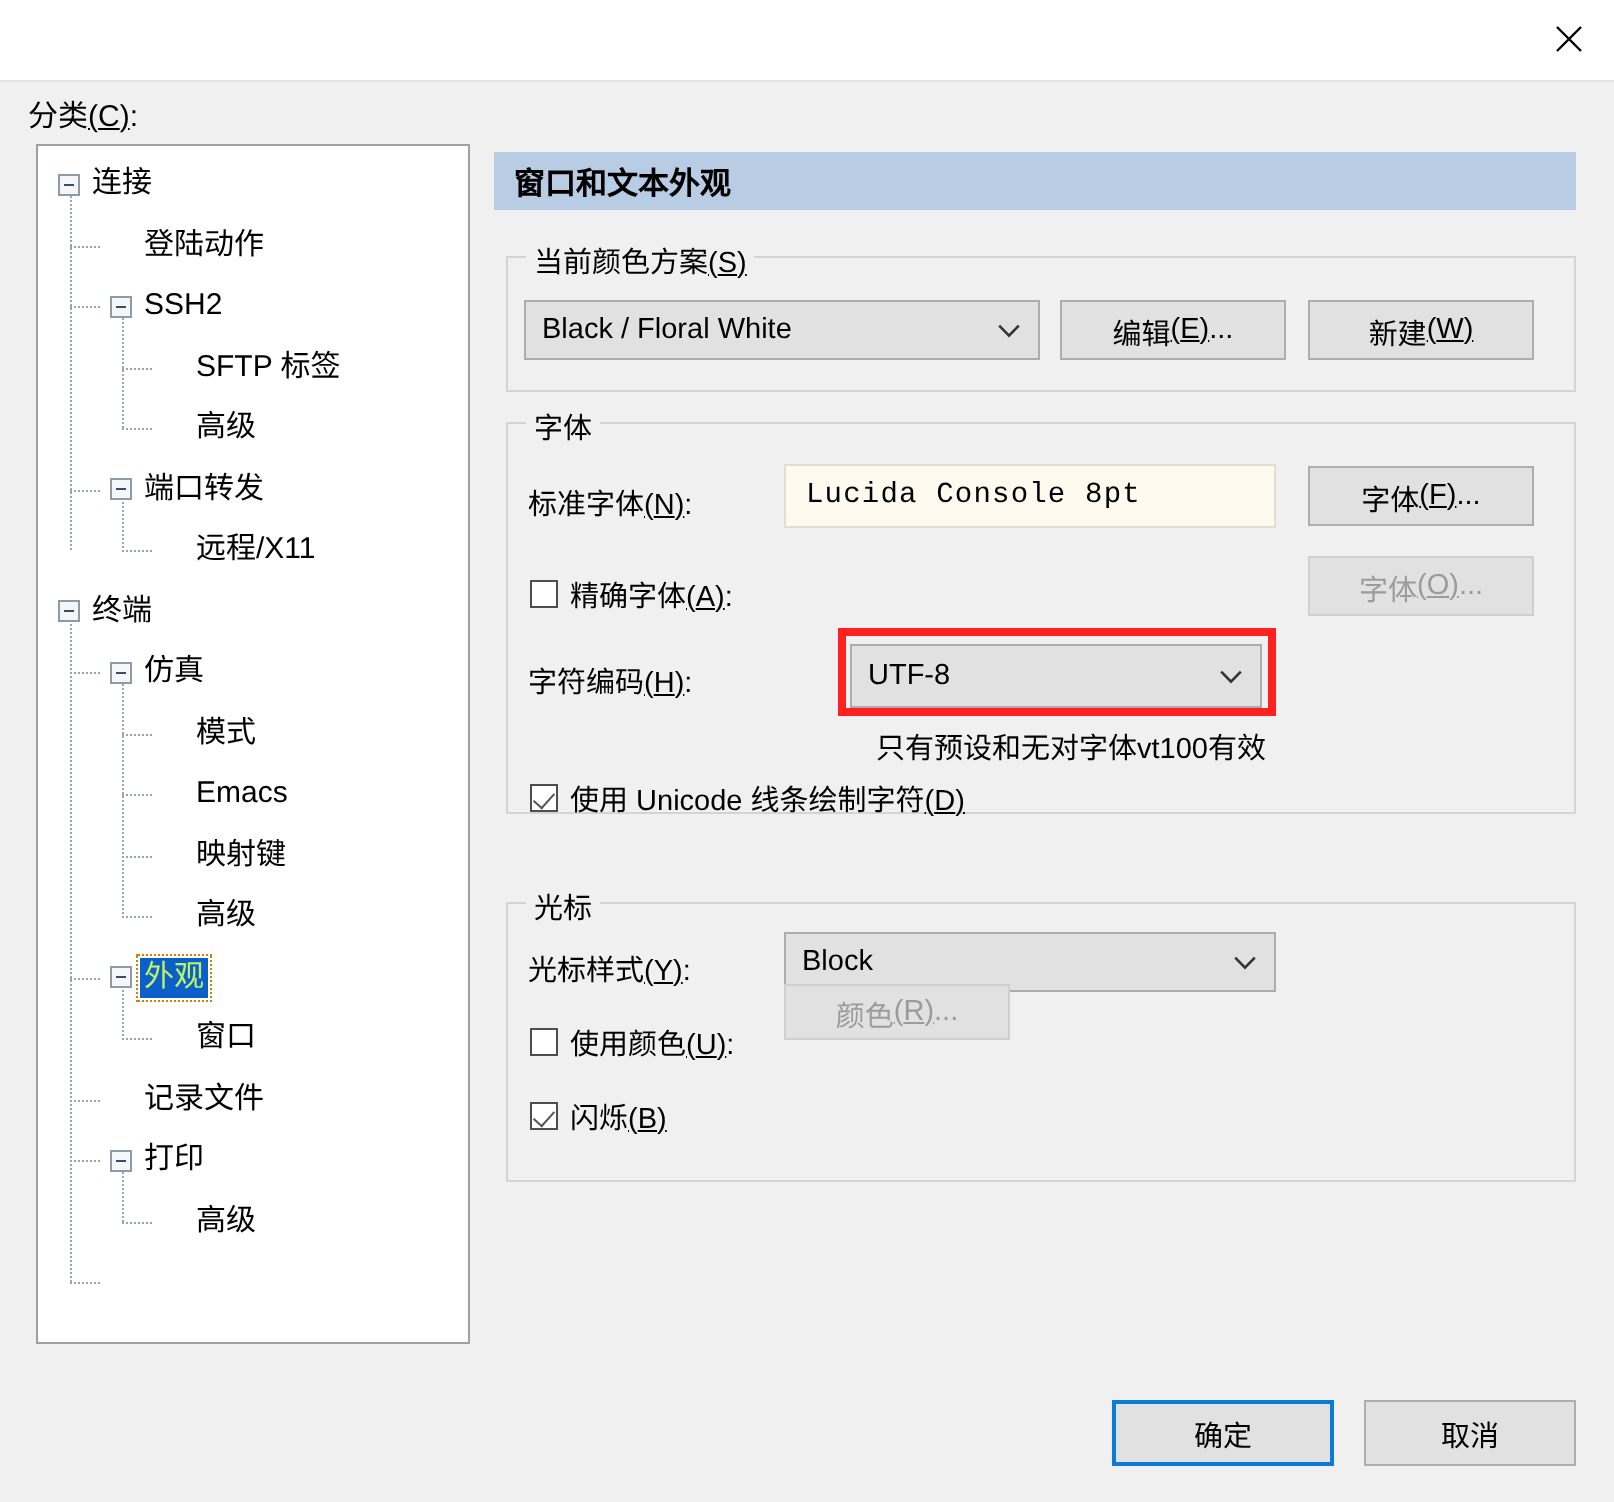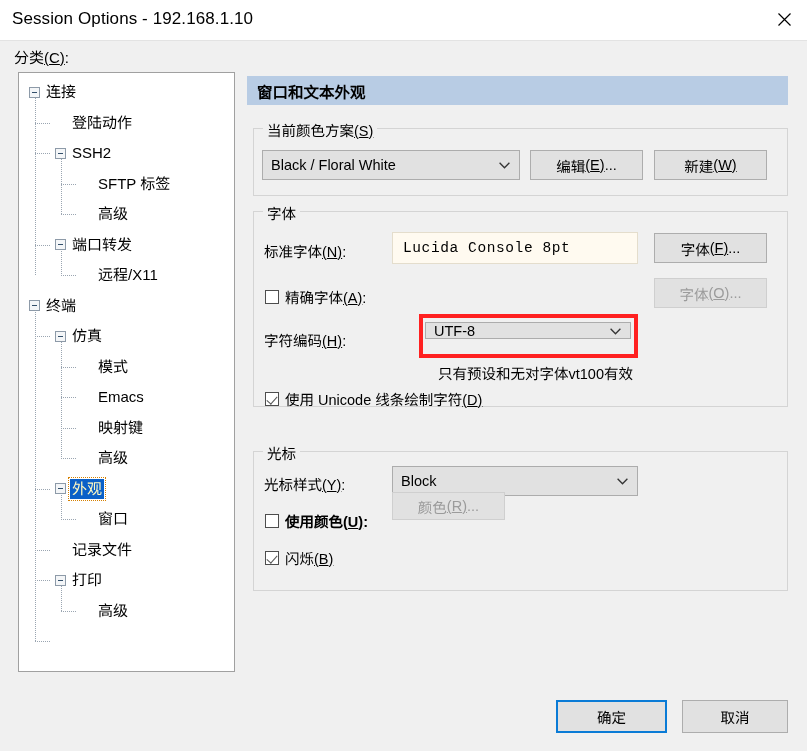--- a/index.html
+++ b/index.html
@@ -50,21 +50,21 @@
   }
   .tnode{
     position:absolute;height:26px;
     display:flex;align-items:center;
     white-space:nowrap;
     font-size:15px;
     cursor:default;
   }
   .tnode .tlabel{ padding:0 2px; line-height:20px;}
   .tnode.sel .tlabel{
-    background:#0a60c8;color:#fef9c3;
+    background:#0a60c8;color:#bef264;
     outline:1px dotted #d68000;
     outline-offset:1px;
   }
   .exp{
     width:11px;height:11px;
     border:1px solid #8d9aa8;
     background:#f4f6f8;
     display:inline-block;position:relative;
     margin-right:4px;flex:none;
     box-sizing:border-box;
@@ -167,21 +167,20 @@
     position:absolute;
     border:4px solid #ff2020;
     box-sizing:border-box;
     pointer-events:none;
   }
 </style>
 </head>
 <body>
 
 <div class="titlebar">
-  <div class="title-text">Session Options - 192.168.1.10</div>
   <div class="close-btn">
     <span>
       <svg width="15" height="15" viewBox="0 0 15 15" aria-hidden="true">
         <path d="M1.5 1.5 L13.5 13.5 M13.5 1.5 L1.5 13.5" stroke="#000" stroke-width="1.2" fill="none"></path>
       </svg>
     </span>
   </div>
 </div>
 
 <div class="cat-label">
@@ -334,21 +333,21 @@
 </div>
 <div class="btn disabled" style="left:654px;top:278px;width:113px;height:30px;">
   <span>字体</span>
     <span class="mn">(<span>O</span>)</span>
     <span>...</span>
 </div>
 
 <div class="lbl" style="left:264px;top:329px;">
   <span>字符编码</span><span class="mn">(<span>H</span>)</span><span>:</span>
 </div>
-<div class="combo" style="left:425px;top:322px;width:206px;height:17px;">
+<div class="combo" style="left:425px;top:322px;width:206px;height:32px;">
   <span class="cval">UTF-8</span>
   <svg class="carrow" viewBox="0 0 11 7">
       <path d="M0.6 0.8 L5.5 5.8 L10.4 0.8" stroke="#333" stroke-width="1.3" fill="none"></path>
     </svg>
 </div>
 <div class="redbox" style="left:419px;top:314px;width:219px;height:44px;"></div>
 
 <div class="hint" style="left:438px;top:362px;">只有预设和无对字体vt100有效</div>
 
 <div class="chk" style="left:265px;top:388px;">
@@ -363,21 +362,21 @@
 <div class="lbl" style="left:264px;top:473px;">
   <span>光标样式</span><span class="mn">(<span>Y</span>)</span><span>:</span>
 </div>
 <div class="combo" style="left:392px;top:466px;width:246px;height:30px;">
   <span class="cval">Block</span>
   <svg class="carrow" viewBox="0 0 11 7">
       <path d="M0.6 0.8 L5.5 5.8 L10.4 0.8" stroke="#333" stroke-width="1.3" fill="none"></path>
     </svg>
 </div>
 
-<div class="chk" style="left:265px;top:510px;font-weight:bold;">
+<div class="chk" style="left:265px;top:510px;">
   <span class="chkbox"></span>
   <span><span>使用颜色</span><span class="mn">(<span>U</span>)</span><span>:</span></span>
 </div>
 <div class="btn disabled" style="left:392px;top:492px;width:113px;height:28px;">
   <span>颜色</span>
     <span class="mn">(<span>R</span>)</span>
     <span>...</span>
 </div>
 
 <div class="chk" style="left:265px;top:547px;">

